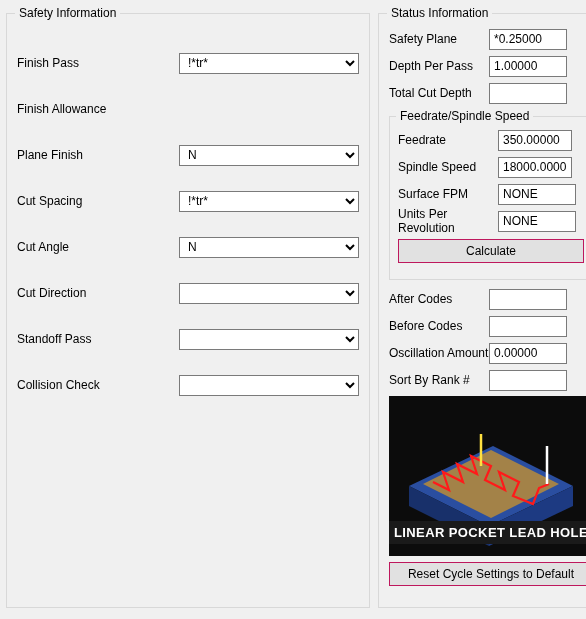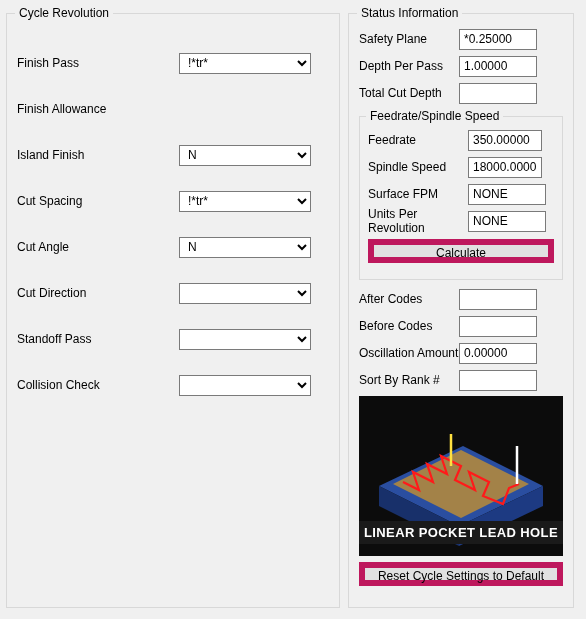--- a/index.html
+++ b/index.html
@@ -46,34 +46,34 @@
   .col-right .row { margin-bottom: 5px; }
   .lbl { font-size: 12px; }
   select, input[type=text] {
     font-family: inherit;
     font-size: 12px;
     border: 1px solid #7a7a7a;
     background: #fff;
     height: 21px;
     padding: 1px 4px;
   }
-  .col-left select { width: 132px; }
+  .col-left select { width: 180px; }
   .txt-sm { width: 78px; }
   .txt-sm-r { width: 78px; }
   fieldset.inner {
     margin: 4px 0 8px 0;
     padding: 6px 8px 8px 8px;
   }
   fieldset.inner .row { margin-bottom: 5px; }
   fieldset.inner .lbl { width: 114px; flex: 0 0 114px; }
   button {
     font-family: inherit;
     font-size: 12px;
     background: #e1e1e1;
-    border: 6px solid #be185d;
+    border: 1px solid #be185d;
     height: 24px;
     width: 100%;
     cursor: default;
   }
   .calc-btn { margin-top: 2px; margin-bottom: 8px; }
   .illus {
     width: 204px;
     height: 160px;
     background: #111;
     margin: 4px 0 6px 0;
@@ -90,35 +90,35 @@
     font-size: 13px;
     letter-spacing: 0.4px;
     padding: 4px 0;
   }
   .illus svg { position: absolute; top: 0; left: 0; }
 </style>
 </head>
 <body>
 
 <fieldset class="col-left">
-  <legend>Cycle Revolution</legend>
+  <legend>Safety Information</legend>
 
   <div class="row">
     <span class="lbl">Finish Pass</span>
     <select>
       <option>!*tr*</option>
     </select>
   </div>
 
   <div class="row">
     <span class="lbl">Finish Allowance</span>
   </div>
 
   <div class="row">
-    <span class="lbl">Island Finish</span>
+    <span class="lbl">Plane Finish</span>
     <select>
       <option>N</option>
     </select>
   </div>
 
   <div class="row">
     <span class="lbl">Cut Spacing</span>
     <select>
       <option>!*tr*</option>
     </select>

